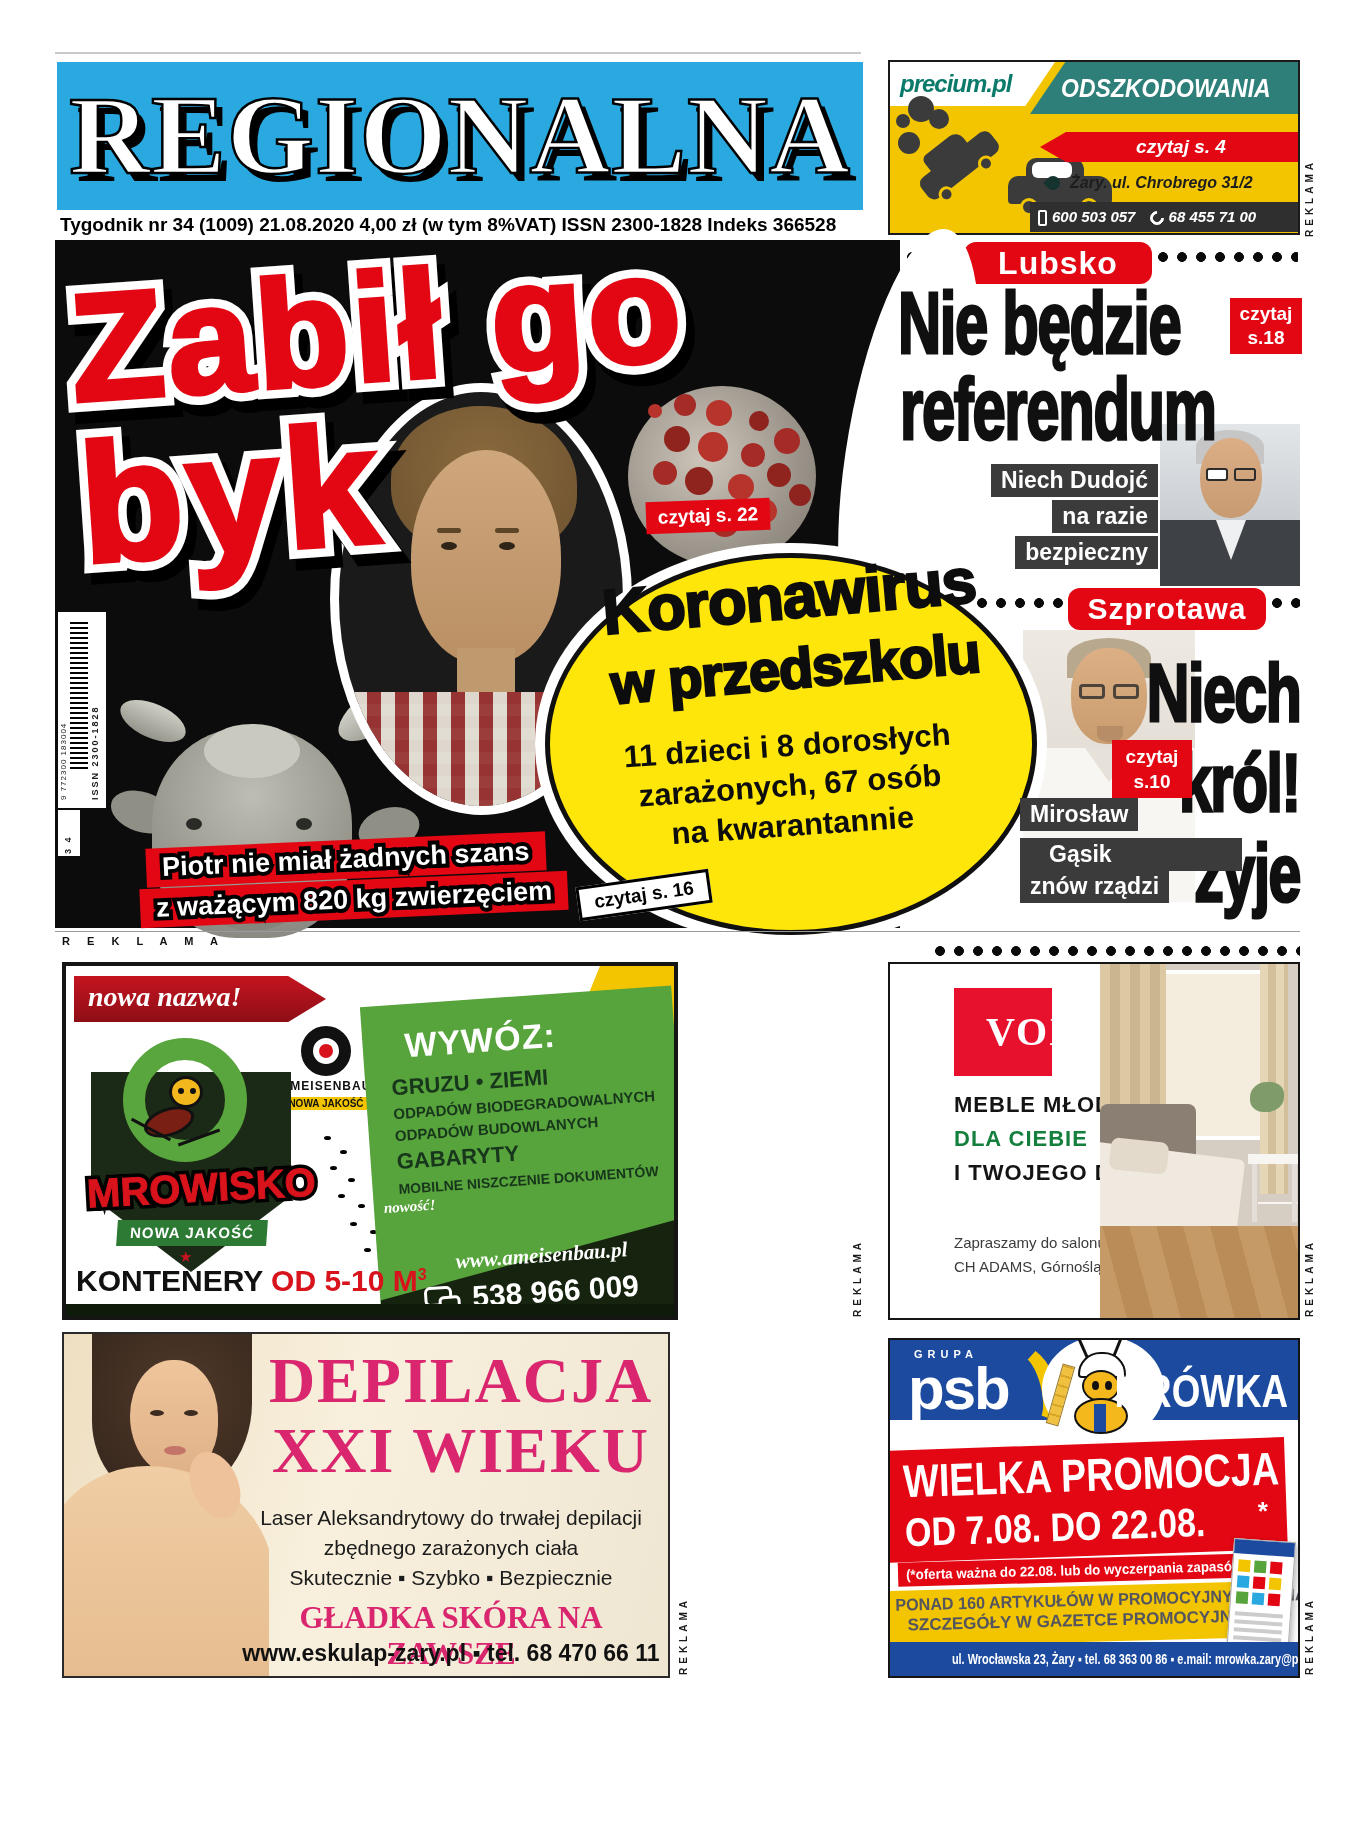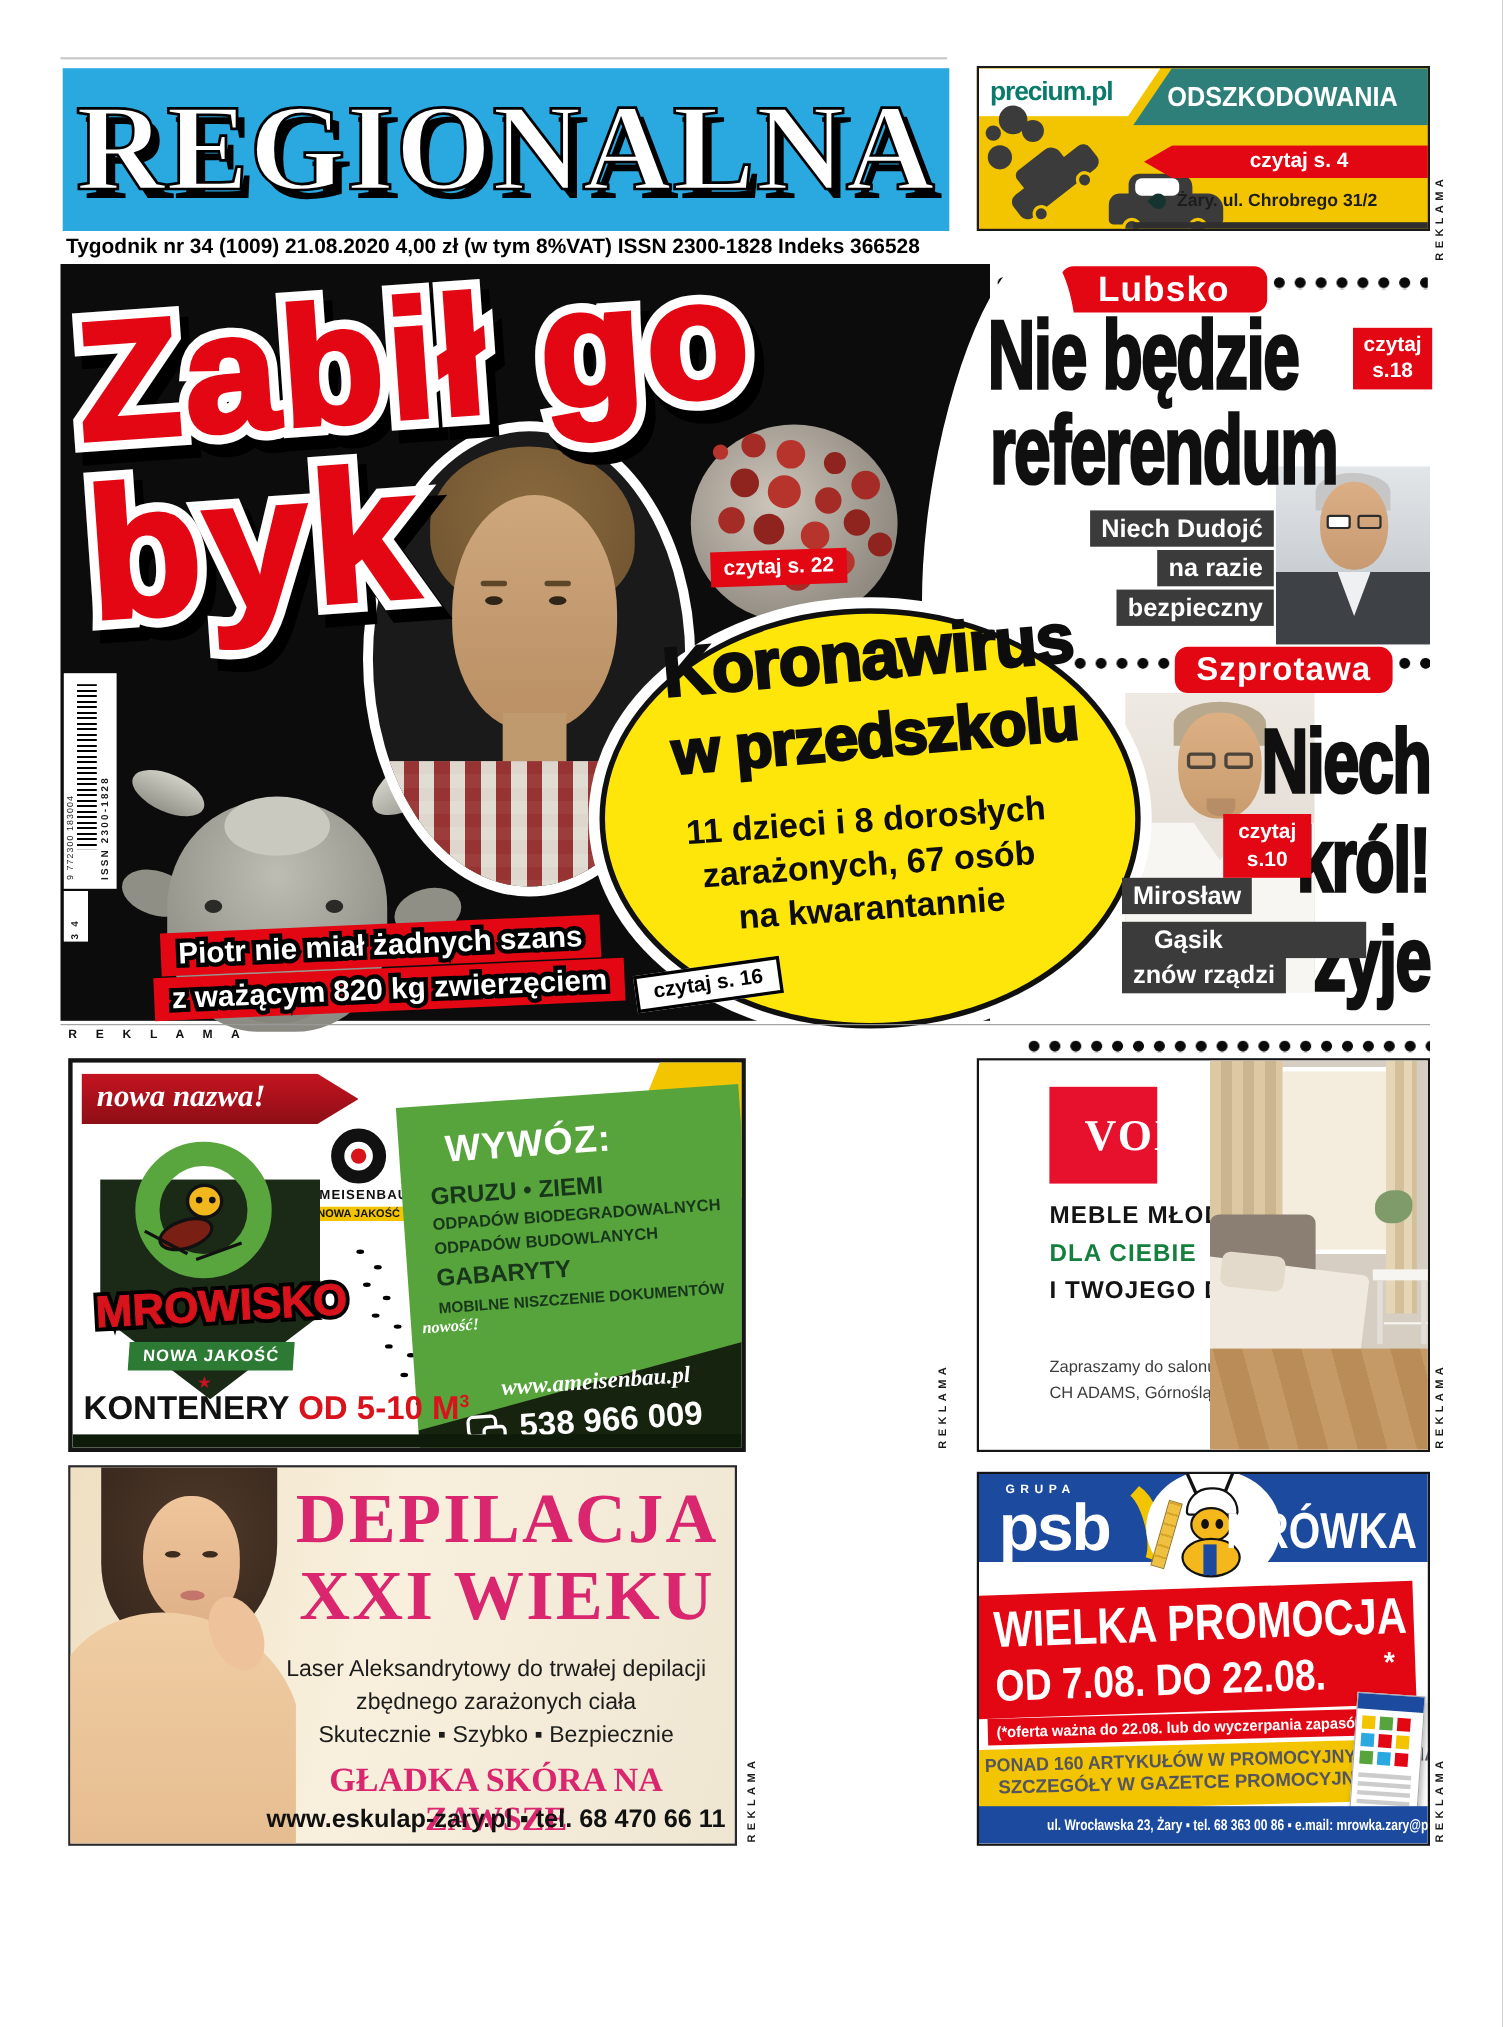--- a/index.html
+++ b/index.html
@@ -45,21 +45,21 @@
 <body>
 
 <div id="page">
 
   <div class="abs" style="left:55px;top:52px;width:806px;height:2px;background:#c9c9c9;"></div>
   <div class="abs" style="left:57px;top:62px;width:806px;height:148px;background:var(--blue);text-align:center;">
     <div class="serif" style="font-weight:bold;font-size:112px;line-height:146px;color:#fff;-webkit-text-stroke:2.5px #000;text-shadow:7px 8px 0 #000;letter-spacing:1px;">REGIONALNA</div>
   </div>
   <div class="abs" style="left:60px;top:214px;font-size:19px;font-weight:bold;color:#000;">Tygodnik nr 34 (1009) 21.08.2020   4,00 zł (w tym 8%VAT) ISSN 2300-1828 Indeks 366528</div>
 
-  <div class="adbox" style="left:888px;top:60px;width:412px;height:150px;background:var(--gold);border-color:#1a1a1a;">
+  <div class="adbox" style="left:888px;top:60px;width:412px;height:175px;background:var(--gold);border-color:#1a1a1a;font-style:italic;">
     <div class="abs" style="left:0;top:0;width:165px;height:44px;background:#fff;clip-path:polygon(0 0,100% 0,82% 100%,0 100%);">
       <span class="abs" style="left:10px;top:8px;font-size:24px;font-weight:bold;color:#0a7a6b;letter-spacing:-1px;">precium.pl</span>
     </div>
     <div class="abs" style="left:140px;top:0;width:272px;height:52px;background:var(--teal);clip-path:polygon(13% 0,100% 0,100% 100%,0 100%);text-align:center;">
       <span style="display:inline-block;margin-top:12px;font-size:25px;font-weight:bold;color:#fff;transform:scaleX(.92);">ODSZKODOWANIA</span>
     </div>
 
     <div class="abs" style="left:18px;top:58px;width:110px;height:90px;transform:rotate(-38deg);">
       <div style="position:absolute;left:8px;top:30px;width:88px;height:26px;background:#3b3b3b;border-radius:8px;"></div>
       <div style="position:absolute;left:26px;top:14px;width:46px;height:22px;background:#3b3b3b;border-radius:6px 10px 0 0;"></div>

